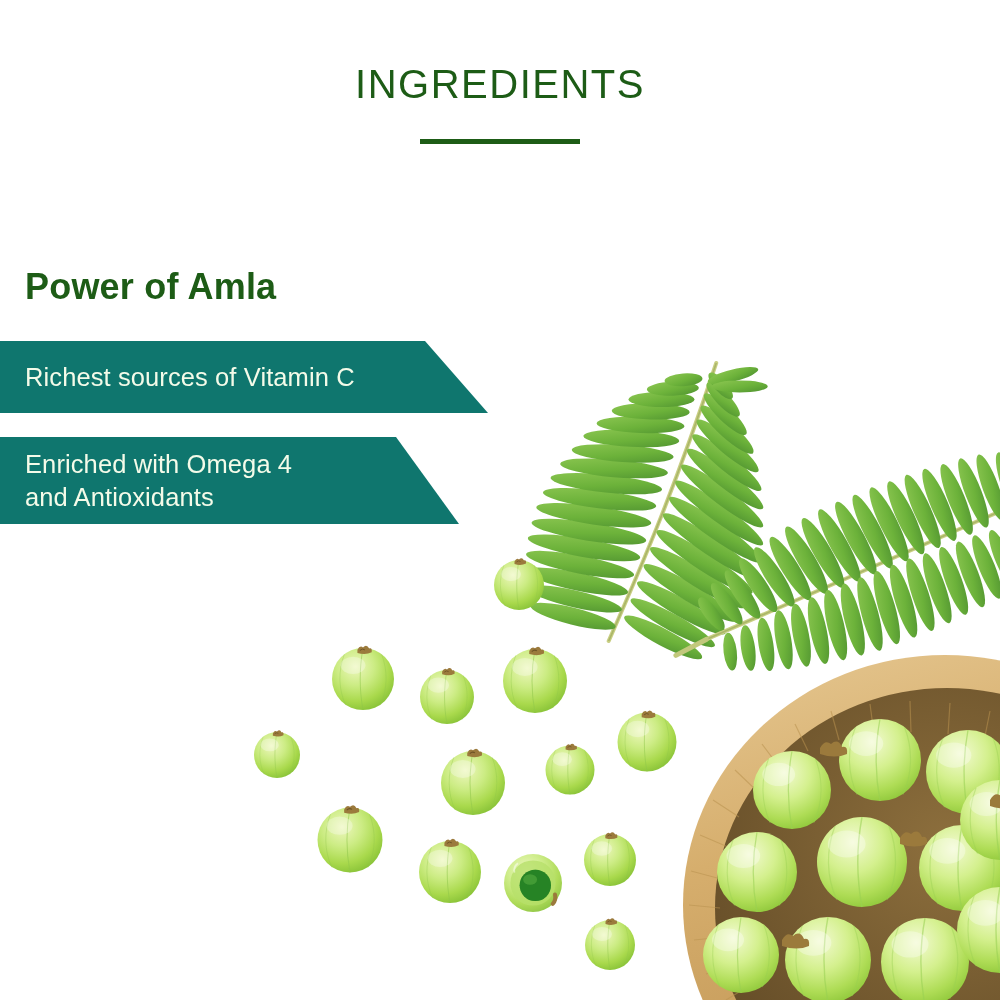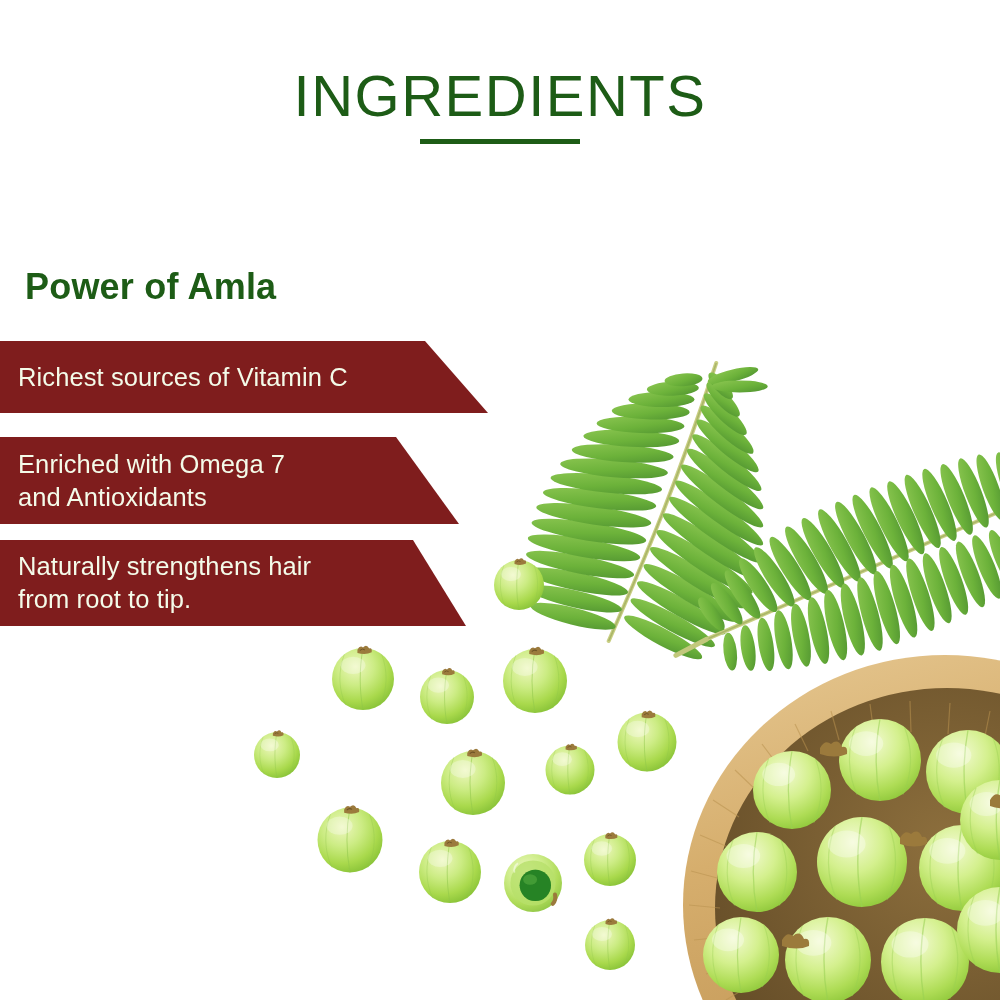--- a/index.html
+++ b/index.html
@@ -18,21 +18,21 @@
     overflow: hidden;
   }
 
   
   #page-title {
     position: absolute;
     left: 0;
     top: 62px;
     width: 1000px;
     text-align: center;
-    font-size: 58px;
+    font-size: 40px;
     font-weight: 400;
     letter-spacing: 1.5px;
     color: #1d5c16;
     font-family: "Liberation Sans", sans-serif;
   }
   #title-underline {
     position: absolute;
     left: 420px;
     top: 139px;
     width: 160px;
@@ -48,25 +48,25 @@
     font-size: 36px;
     font-weight: bold;
     color: #1d5c16;
     letter-spacing: 0.2px;
   }
 
   
   .banner {
     position: absolute;
     left: 0;
-    background: #7f1d1d;
+    background: #0f766e;
     display: flex;
     align-items: center;
     box-sizing: border-box;
-    padding-left: 18px;
+    padding-left: 25px;
   }
   .banner-text {
     color: #f4fbe9;
     font-size: 25.5px;
     line-height: 33px;
     font-weight: 400;
     letter-spacing: 0.1px;
     white-space: pre-line;
   }
   #banner-1 {
@@ -378,22 +378,18 @@
   <div id="page-title">INGREDIENTS</div>
   <div id="title-underline"></div>
 
   <div id="section-heading">Power of Amla</div>
 
   <div class="banner" id="banner-1">
     <span class="banner-text">Richest sources of Vitamin C</span>
   </div>
 
   <div class="banner" id="banner-2">
-    <span class="banner-text">Enriched with Omega 7
+    <span class="banner-text">Enriched with Omega 4
 and Antioxidants</span>
   </div>
 
-  <div class="banner" id="banner-3">
-    <span class="banner-text">Naturally strengthens hair
-from root to tip.</span>
-  </div>
 
 </div>
 
 </body></html>

